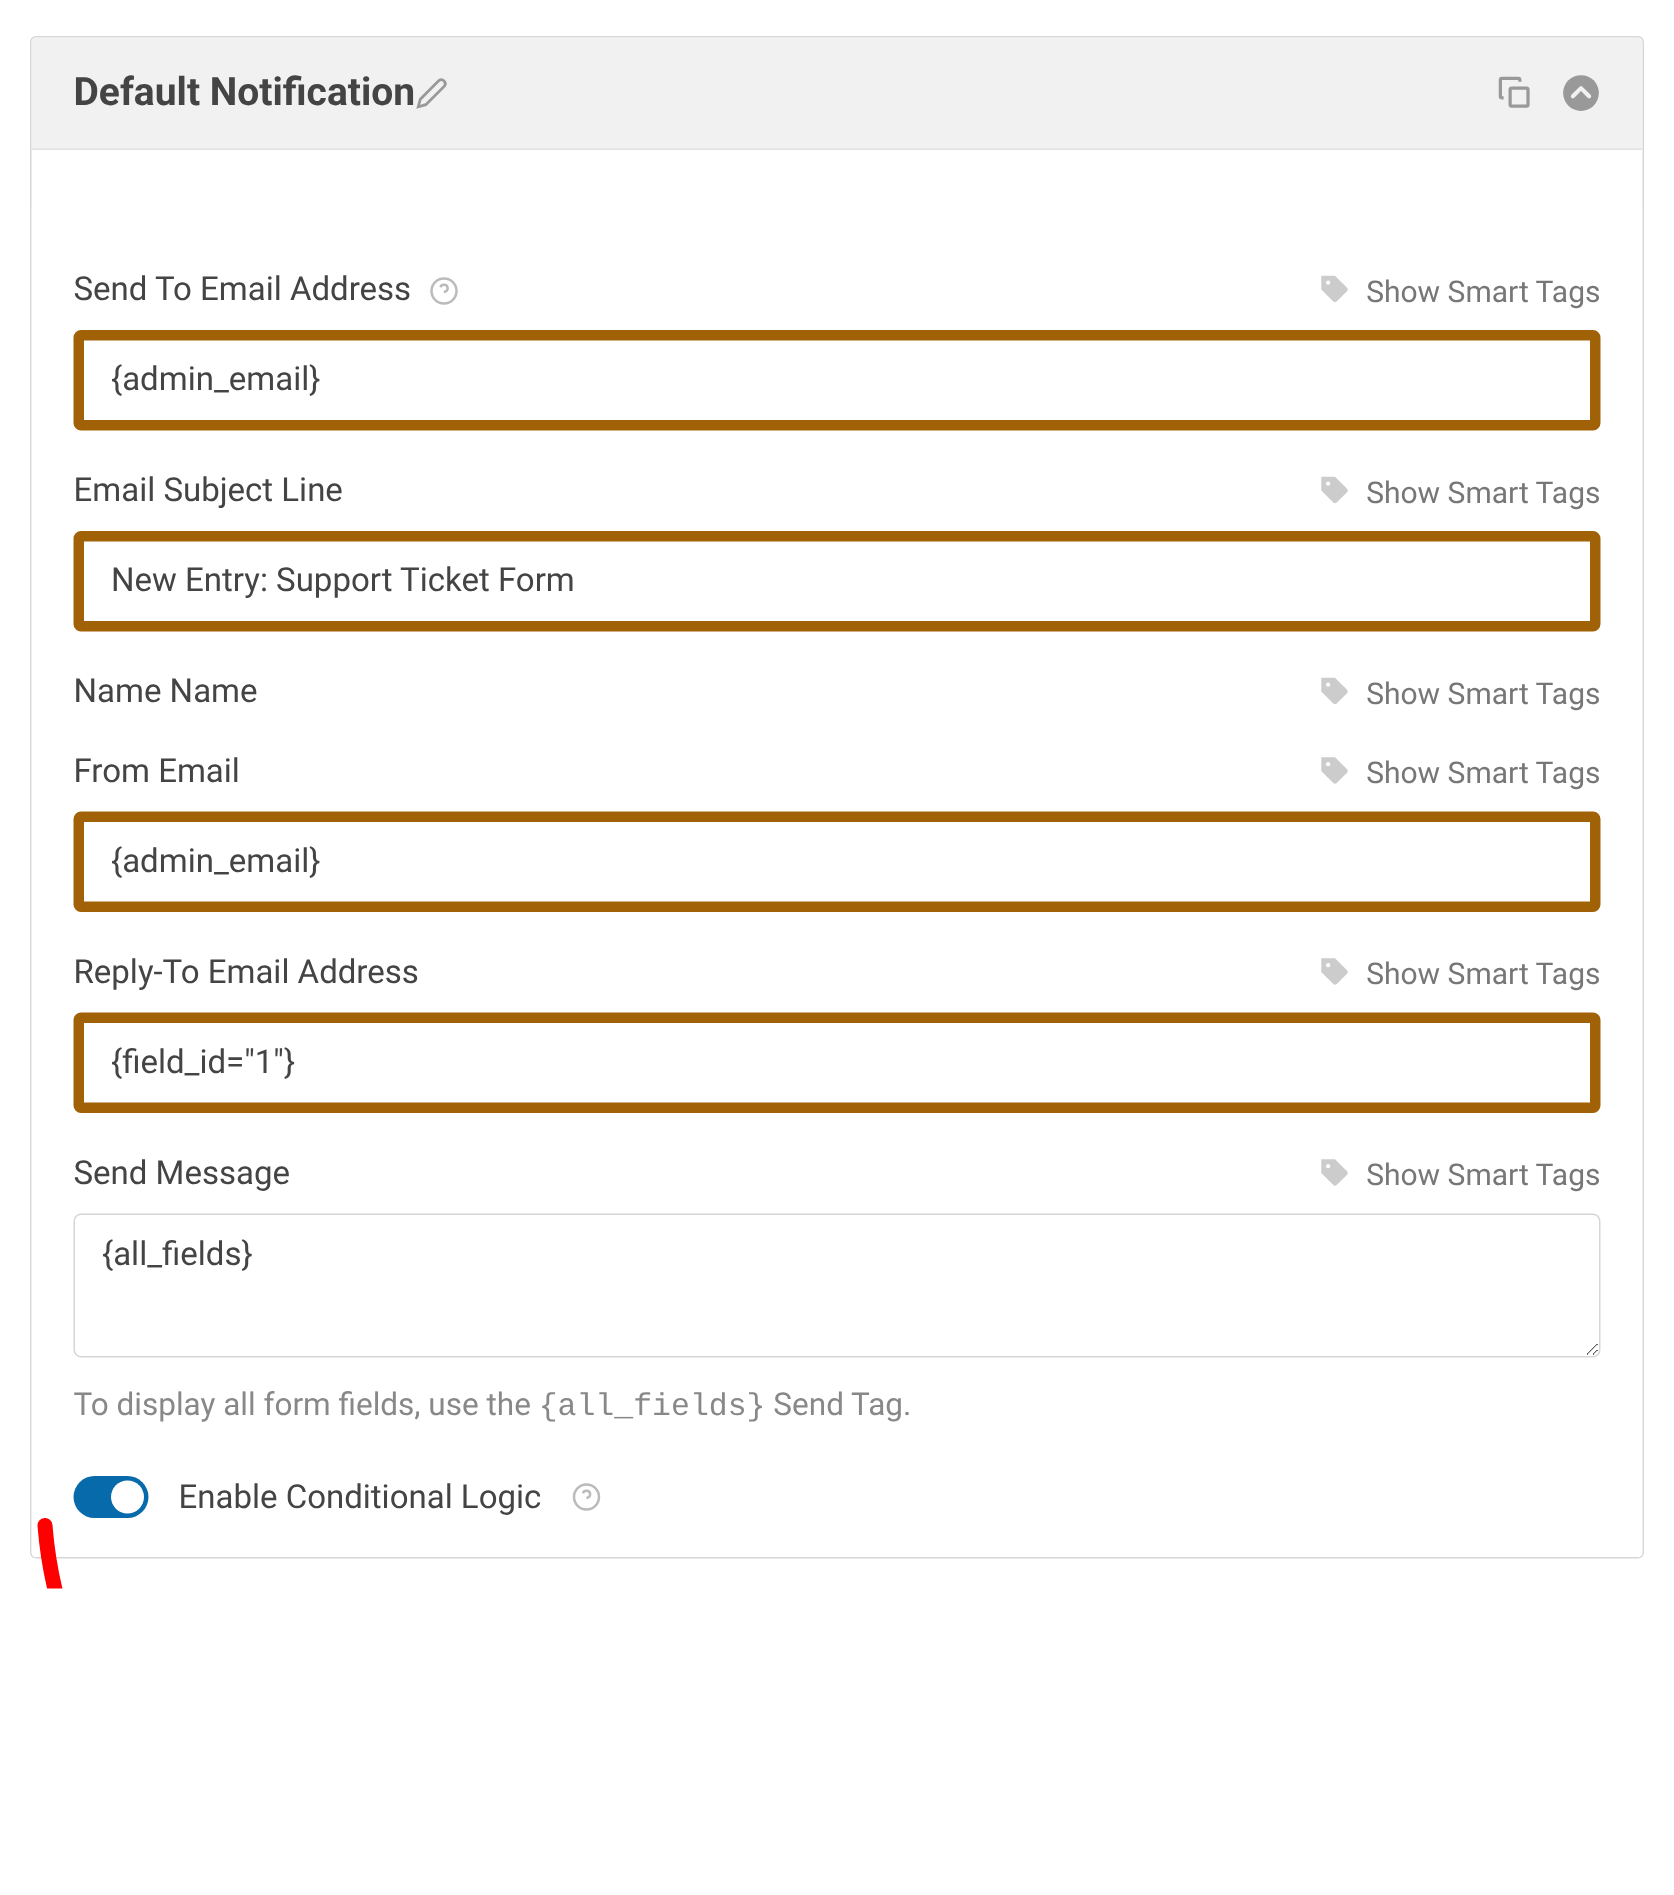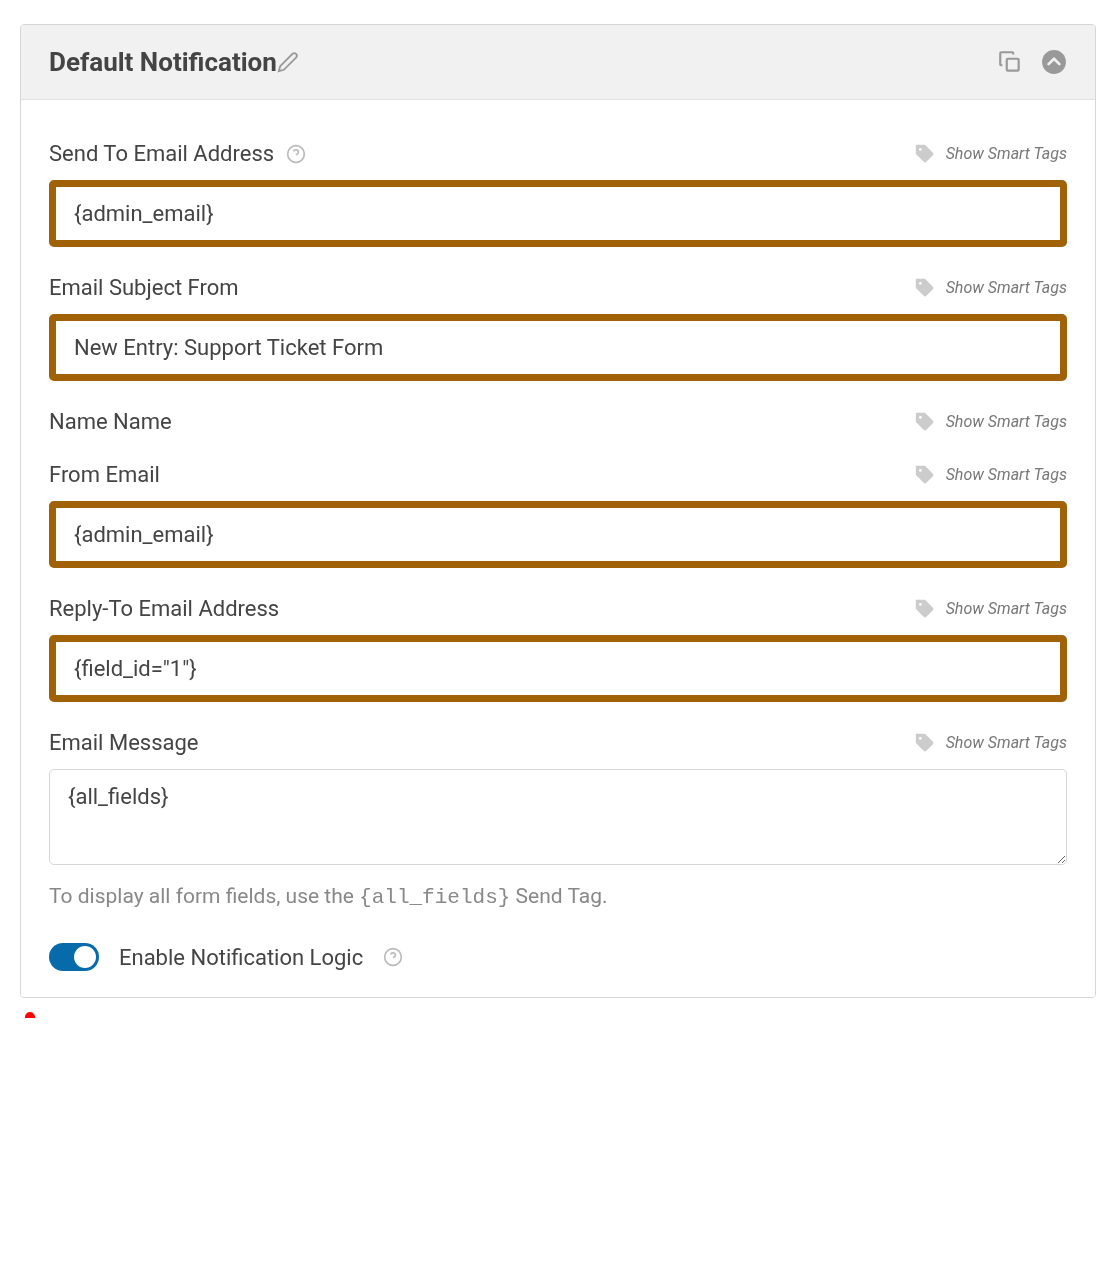--- a/index.html
+++ b/index.html
@@ -48,20 +48,21 @@
     .icon-btn {
       cursor: pointer;
       display: inline-flex;
       align-items: center;
       justify-content: center;
       color: #999;
     }
     .panel-body {
       padding: 41px 28px 18px 28px;
       background: #ffffff;
+      margin-top: 40px;
     }
     .field-group {
       margin-bottom: 28px;
     }
     .field-header {
       display: flex;
       align-items: center;
       justify-content: space-between;
       margin-bottom: 14px;
     }
@@ -76,26 +77,25 @@
       font-weight: 400;
     }
     .help-icon {
       display: inline-flex;
       align-items: center;
       justify-content: center;
       color: #bbb;
     }
     .smart-tags {
       display: flex;
-      align-items: center;
+      align-items: flex-start;
       gap: 10px;
       color: #777;
       cursor: pointer;
-      font-size: 16px;
-      font-style: italic;
+      font-size: 20px;
     }
     .tag-icon {
       color: #ccc;
       display: inline-flex;
     }
     .text-input {
       width: 100%;
       border: 7px solid #a16207;
       border-radius: 5px;
       padding: 14px 18px;
@@ -214,21 +214,21 @@
           </span>
           <span>Show Smart Tags</span>
         </div>
       </div>
       <input type="text" class="text-input" value="{admin_email}" style="">
     </div>
 
     <div class="field-group">
       <div class="field-header">
         <div class="field-label-wrap">
-          <span class="field-label">Email Subject From</span>
+          <span class="field-label">Email Subject Line</span>
         </div>
         <div class="smart-tags">
           <span class="tag-icon">
             <svg width="22" height="22" viewBox="0 0 24 24" fill="#ccc">
               <path d="M20.59 13.41l-7.17 7.17a2 2 0 0 1-2.83 0L2 12V2h10l8.59 8.59a2 2 0 0 1 0 2.82z"></path>
               <circle cx="7" cy="7" r="1.5" fill="#fff"></circle>
             </svg>
           </span>
           <span>Show Smart Tags</span>
         </div>
@@ -285,21 +285,21 @@
           </span>
           <span>Show Smart Tags</span>
         </div>
       </div>
       <input type="text" class="text-input" value="{field_id=&quot;1&quot;}" style="">
     </div>
 
     <div class="field-group" style="margin-bottom:8px;">
       <div class="field-header">
         <div class="field-label-wrap">
-          <span class="field-label">Email Message</span>
+          <span class="field-label">Send Message</span>
         </div>
         <div class="smart-tags">
           <span class="tag-icon">
             <svg width="22" height="22" viewBox="0 0 24 24" fill="#ccc">
               <path d="M20.59 13.41l-7.17 7.17a2 2 0 0 1-2.83 0L2 12V2h10l8.59 8.59a2 2 0 0 1 0 2.82z"></path>
               <circle cx="7" cy="7" r="1.5" fill="#fff"></circle>
             </svg>
           </span>
           <span>Show Smart Tags</span>
         </div>
@@ -307,21 +307,21 @@
       <textarea class="textarea" style="">{all_fields}</textarea>
       <div class="hint">
         <span>To display all form fields, use the </span><code>{all_fields}</code><span> Send Tag.</span>
       </div>
     </div>
 
     <div class="toggle-row">
       <div class="toggle">
         <div class="toggle-knob"></div>
       </div>
-      <span class="toggle-label">Enable Notification Logic</span>
+      <span class="toggle-label">Enable Conditional Logic</span>
       <span class="help-icon">
         <svg width="20" height="20" viewBox="0 0 24 24" fill="none" stroke="#bbb" stroke-width="2">
           <circle cx="12" cy="12" r="10"></circle>
           <path d="M9.09 9a3 3 0 0 1 5.83 1c0 2-3 3-3 3"></path>
           <line x1="12" y1="17" x2="12" y2="17.01"></line>
         </svg>
       </span>
     </div>
 
   </div>

